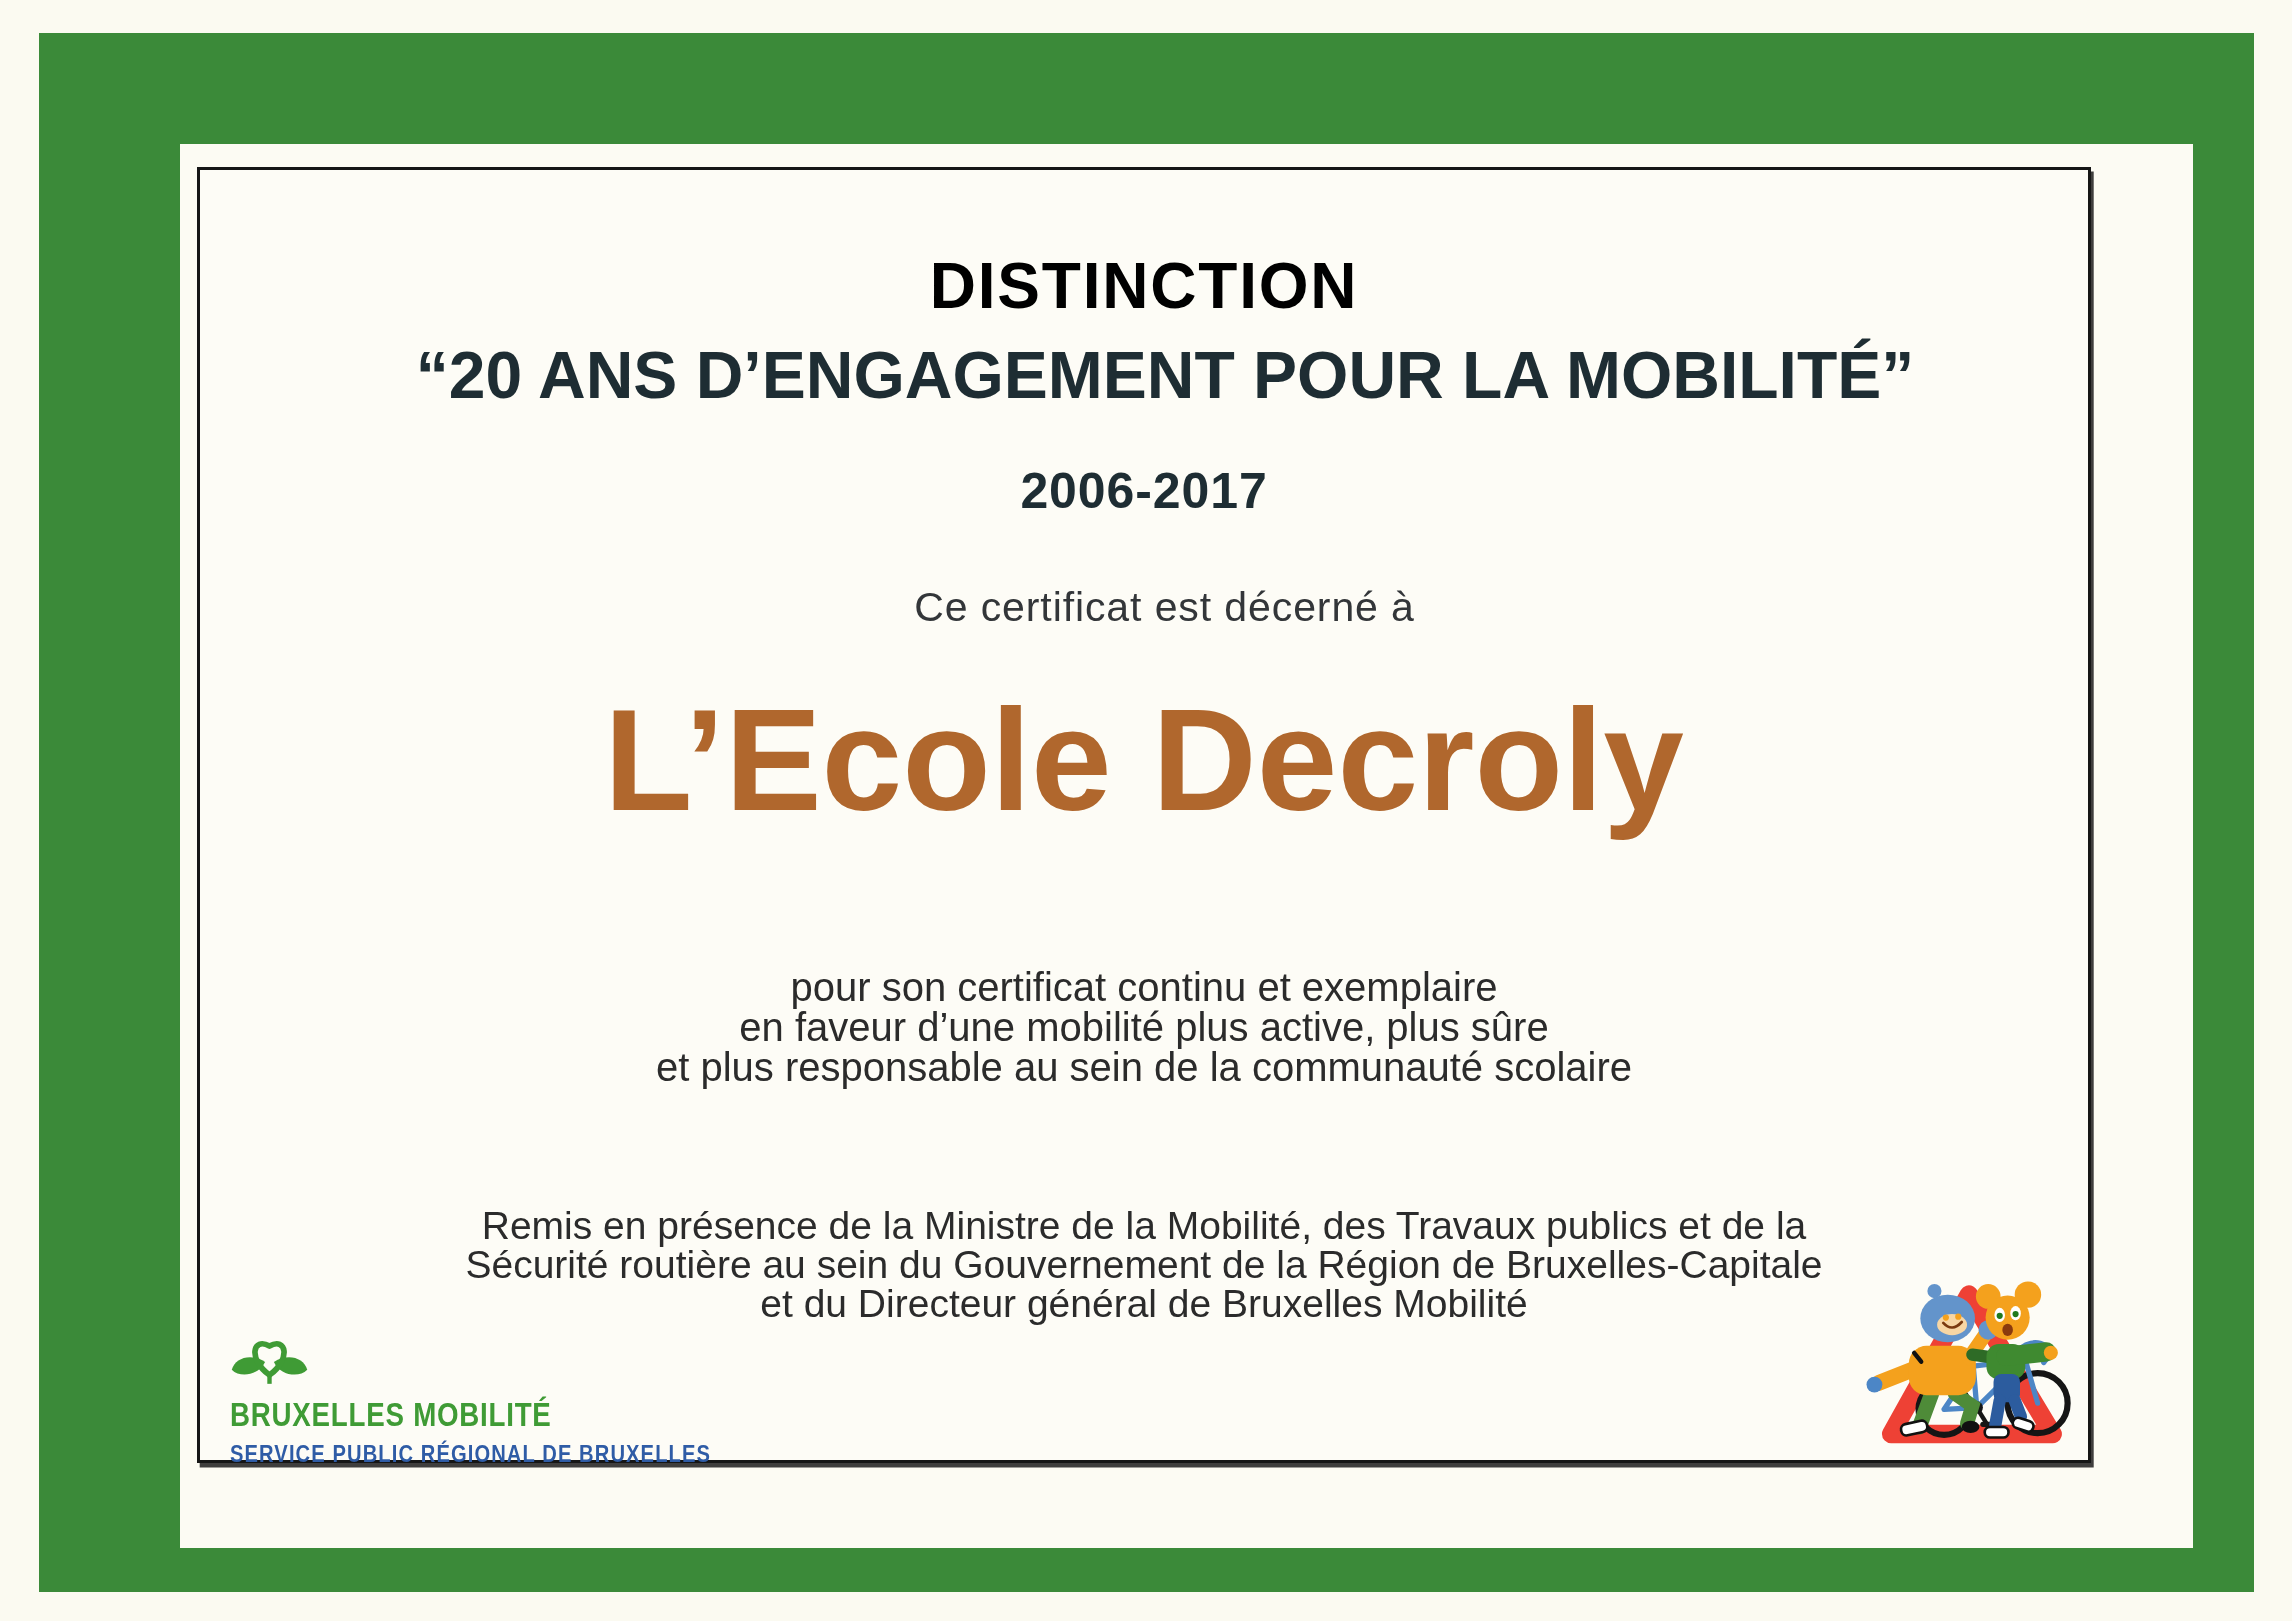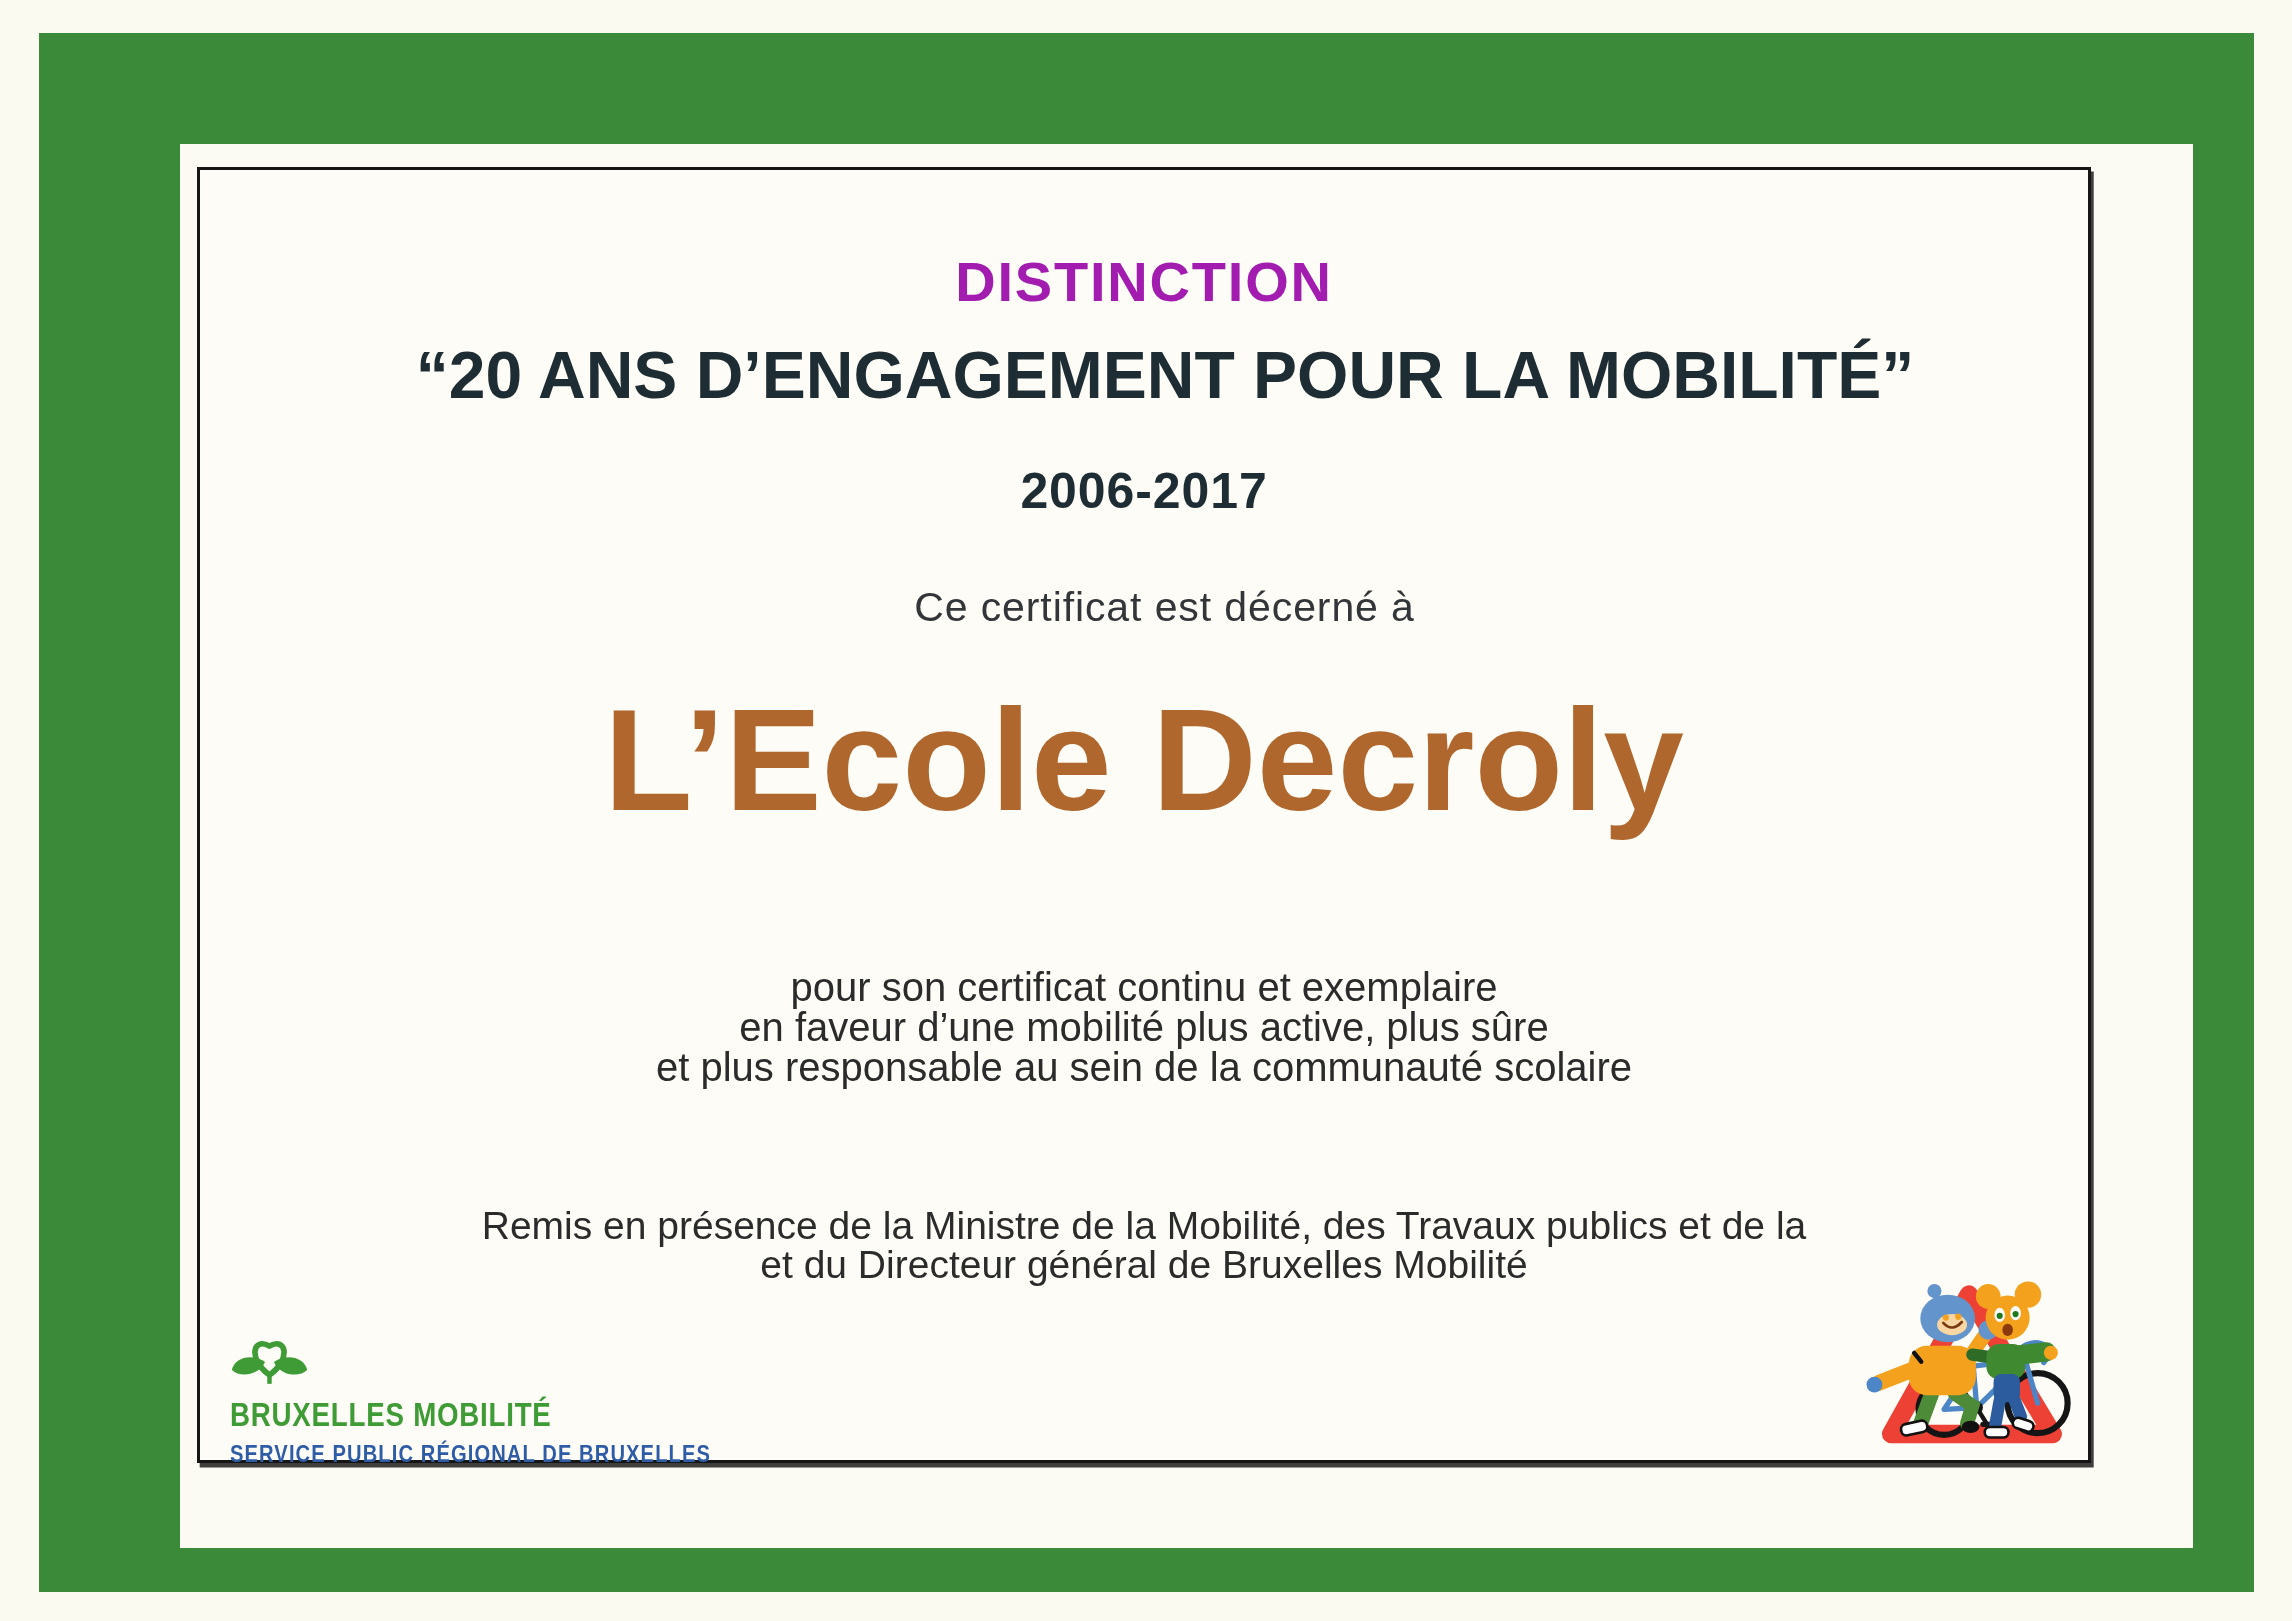--- a/index.html
+++ b/index.html
@@ -20,21 +20,21 @@
   .sheet{
     position:absolute;left:197px;top:167px;width:1894px;height:1296px;
     background:#fdfcf6;
     border:3.6px solid #161616;
     box-sizing:border-box;
     box-shadow:2.7px 4.5px 0 rgba(15,15,15,.8);
   }
   .sheet .centered{
     position:absolute;left:0;right:0;text-align:center;line-height:1;
   }
-  .cert-title{top:84px;font-size:56px;font-weight:700;color:#a21caf;letter-spacing:1.8px;}
+  .cert-title{top:84px;font-size:64px;font-weight:700;color:#000000;letter-spacing:1.8px;}
   .cert-subtitle{top:172px;font-size:66px;font-weight:700;color:#1e2d33;letter-spacing:0;padding-left:42px;}
   .cert-years{top:296px;font-size:50px;font-weight:700;color:#1e2d33;letter-spacing:0.9px;}
   .cert-intro{top:417px;font-size:41px;font-weight:400;color:#333639;letter-spacing:0.9px;padding-left:41px;}
   .cert-recipient{top:518px;font-size:145px;font-weight:700;color:#b0672d;}
   .cert-citation{top:797px;font-size:40px;line-height:50px;color:#2b2b2b;}
   .cert-presented{top:1030px;font-size:39px;line-height:49px;color:#2b2b2b;margin-top:6px;}
   .logo{
     position:absolute;left:30px;top:1159px;text-align:left;
   }
   .logo-name{
@@ -67,20 +67,21 @@
   <div class="centered cert-recipient">L’Ecole Decroly</div>
 
   <div class="centered cert-citation">
     <div>pour son certificat continu et exemplaire</div>
     <div>en faveur d’une mobilité plus active, plus sûre</div>
     <div>et plus responsable au sein de la communauté scolaire</div>
   </div>
 
   <div class="centered cert-presented">
     <div>Remis en présence de la Ministre de la Mobilité, des Travaux publics et de la</div>
+    <div>Sécurité routière au sein du Gouvernement de la Région de Bruxelles-Capitale</div>
     <div>et du Directeur général de Bruxelles Mobilité</div>
   </div>
 
   <div class="logo">
     <svg width="79" height="57" viewBox="0 0 90 64">
       <path d="M2 46 C6 32 24 27 40 37 C33 52 12 56 2 46 Z" fill="#3f9b35"></path>
       <path d="M88 46 C84 32 66 27 50 37 C57 52 78 56 88 46 Z" fill="#3f9b35"></path>
       <path d="M45 50 L45 62" stroke="#3f9b35" stroke-width="5"></path>
       <path d="M45 52 C20 34 26 8 45 19 C64 8 70 34 45 52 Z" fill="none" stroke="#3f9b35" stroke-width="6.5" stroke-linejoin="round"></path>
     </svg>

